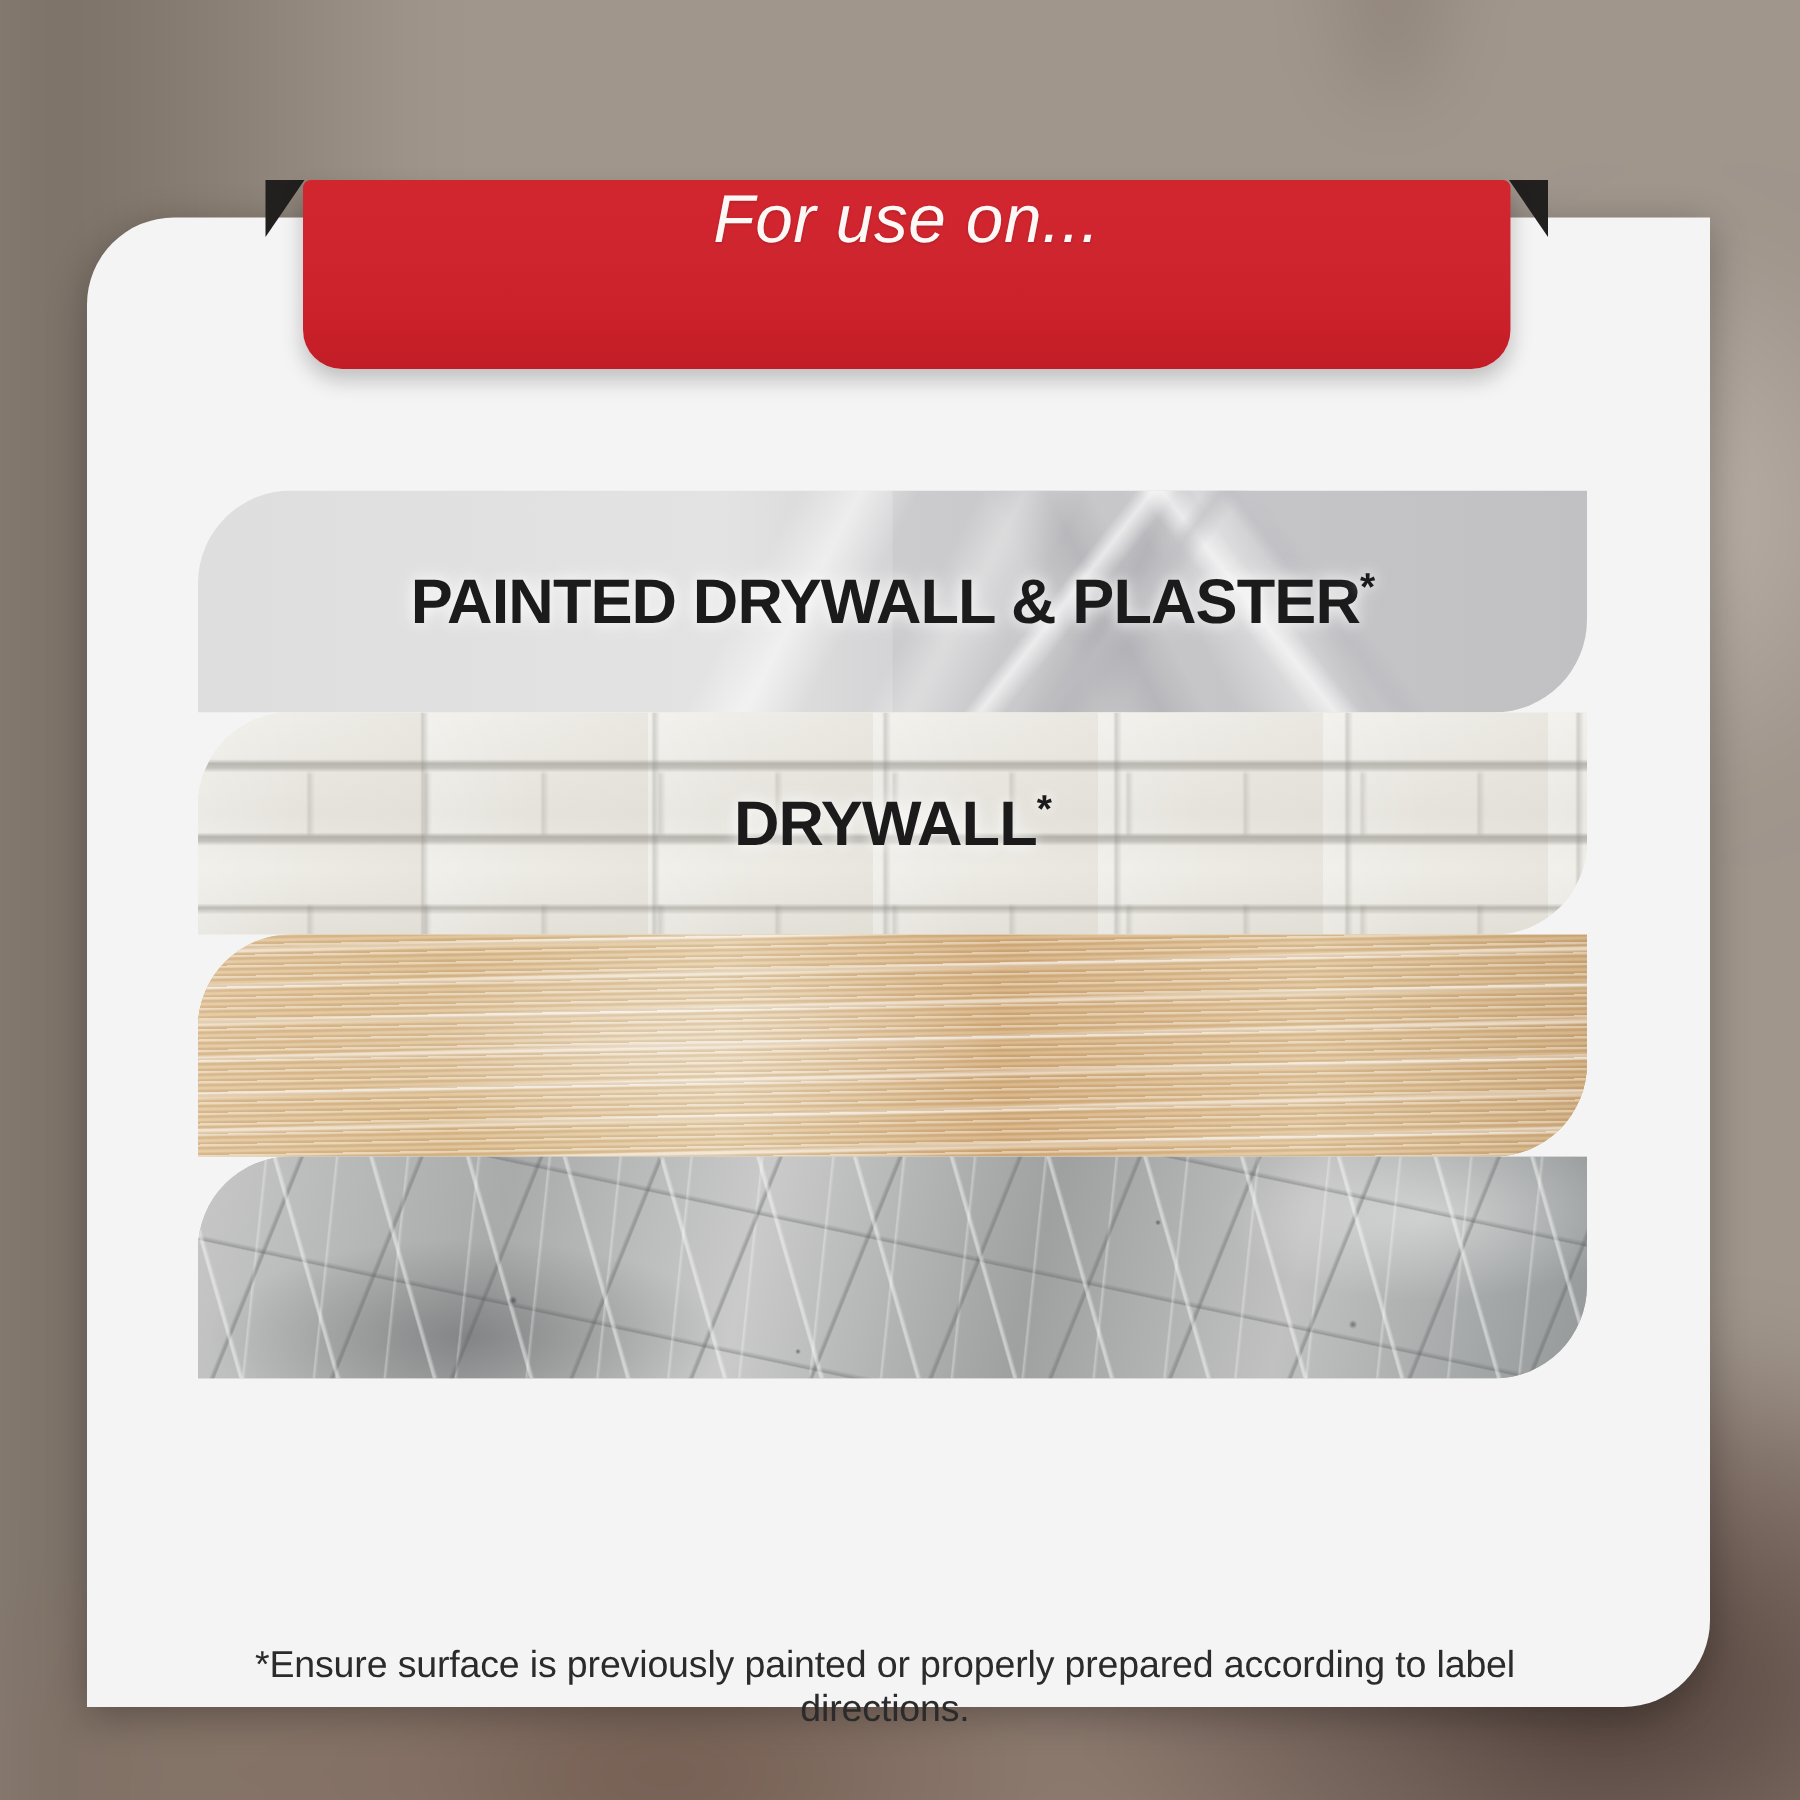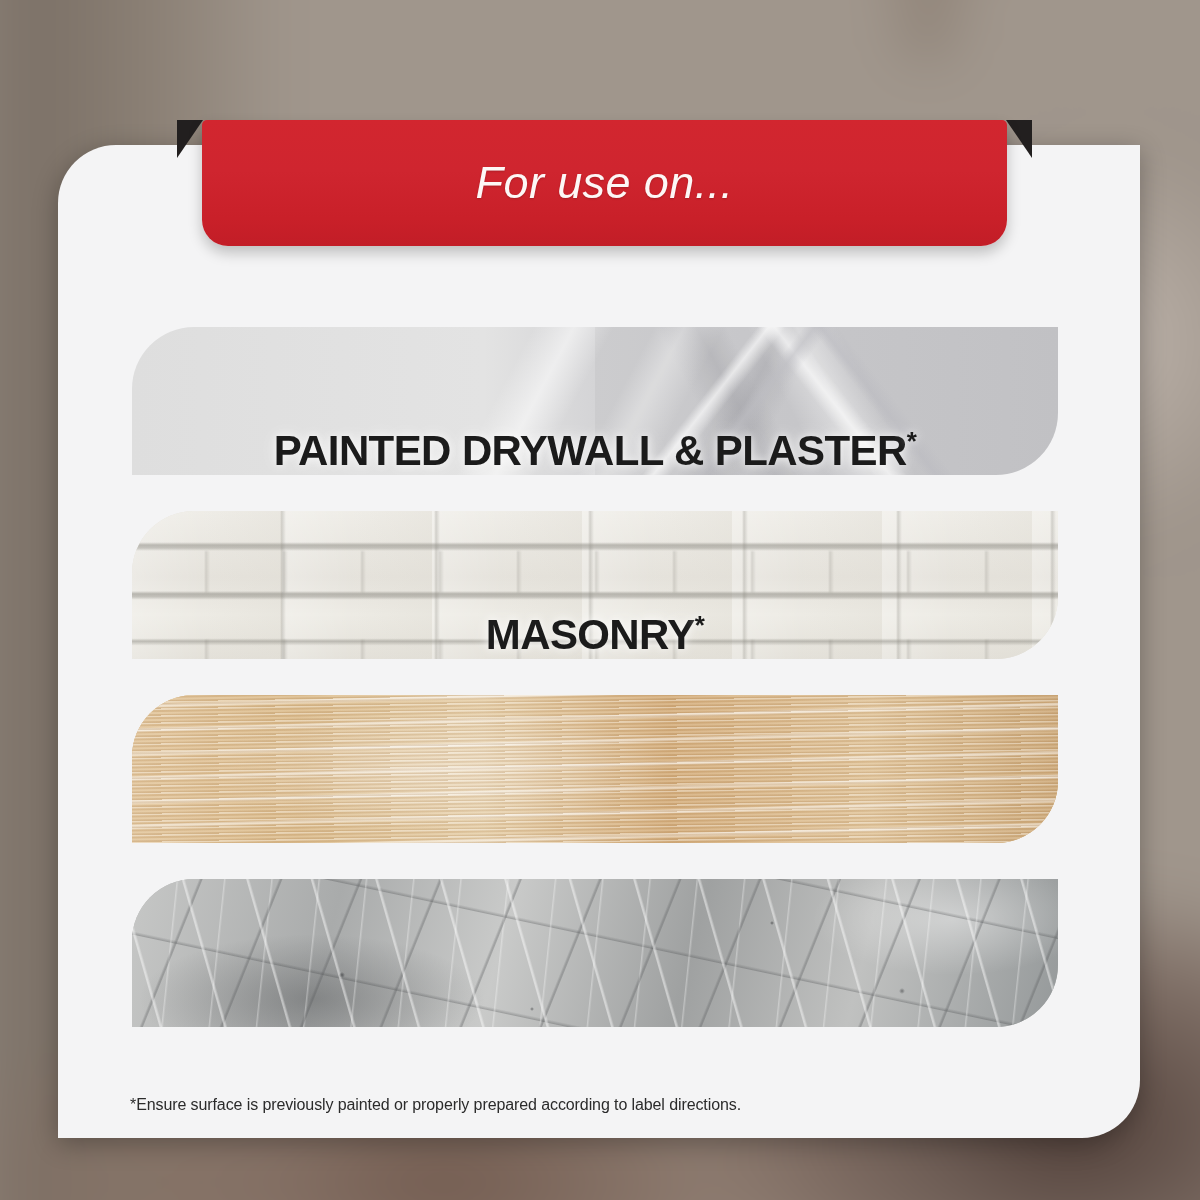--- a/index.html
+++ b/index.html
@@ -78,21 +78,21 @@
     border-width: 0 26px 38px 0;
     border-color: transparent #221f1f transparent transparent;
   }
   #ribbon {
     position: absolute;
     inset: 0;
     border-radius: 5px 5px 26px 26px;
     background: linear-gradient(180deg, #d2262f 0%, #cf252f 40%, #c92029 78%, #c21d27 100%);
     box-shadow: 0 7px 14px rgba(0,0,0,0.22);
     display: flex;
-    align-items: center;
+    align-items: flex-start;
     justify-content: center;
   }
   #ribbon-title {
     color: #fdf7f6;
     font-size: 45px;
     font-style: italic;
     font-weight: 300;
     letter-spacing: 0.4px;
     text-shadow: 0 1px 2px rgba(0,0,0,0.18);
   }
@@ -101,25 +101,24 @@
   #rows {
     position: absolute;
     left: 132px;
     top: 327px;
     width: 926px;
   }
   .surface-row {
     position: relative;
     width: 926px;
     height: 148px;
-    margin-bottom: 36px;
     border-radius: 62px 0 62px 0;
     overflow: hidden;
     display: flex;
-    align-items: flex-end;
+    align-items: center;
     justify-content: center;
   }
   .surface-tex {
     position: absolute;
     inset: 0;
   }
   .surface-label {
     position: relative;
     z-index: 3;
     font-size: 42px;
@@ -233,21 +232,22 @@
       radial-gradient(circle 3px at 770px 112px, rgba(45,47,49,0.5) 0%, rgba(45,47,49,0) 100%),
       radial-gradient(circle 2px at 400px 130px, rgba(45,47,49,0.55) 0%, rgba(45,47,49,0) 100%);
   }
 
   
   #footnote {
     position: absolute;
     left: 130px;
     top: 1096px;
     width: 920px;
-    font-size: 16px;
+    text-align: center;
+    font-size: 25px;
     font-weight: 400;
     color: #2b2b2b;
     letter-spacing: -0.1px;
   }
 </style>
 </head>
 <body>
 
 <div id="stage">
 
@@ -268,21 +268,21 @@
     <div class="surface-row">
       <div class="surface-tex tex-drywall"></div>
       <div class="surface-label">
         <span>PAINTED DRYWALL &amp; PLASTER</span><span class="star">*</span>
       </div>
     </div>
 
     <div class="surface-row">
       <div class="surface-tex tex-brick"></div>
       <div class="surface-label">
-        <span>MASONRY</span><span class="star">*</span>
+        <span>DRYWALL</span><span class="star">*</span>
       </div>
     </div>
 
     <div class="surface-row">
       <div class="surface-tex tex-wood"></div>
     </div>
 
     <div class="surface-row">
       <div class="surface-tex tex-metal"></div>
     </div>

